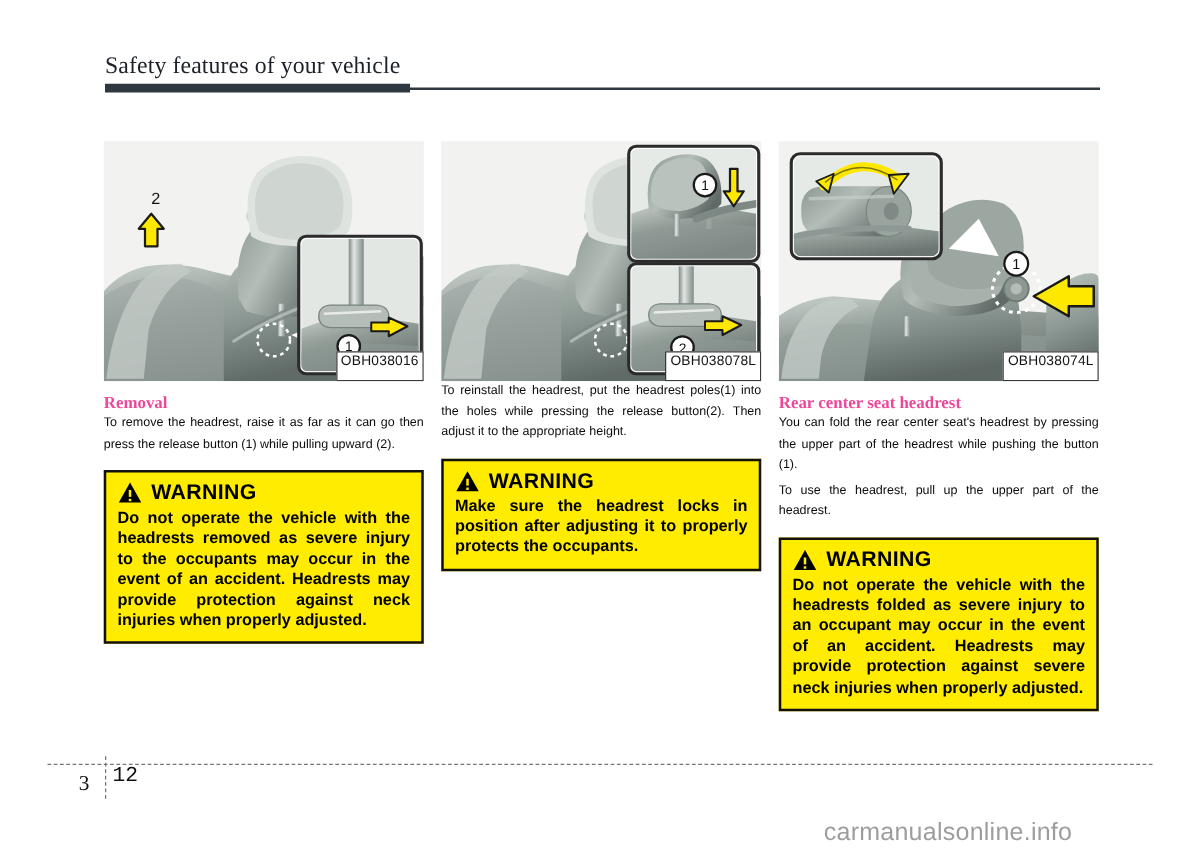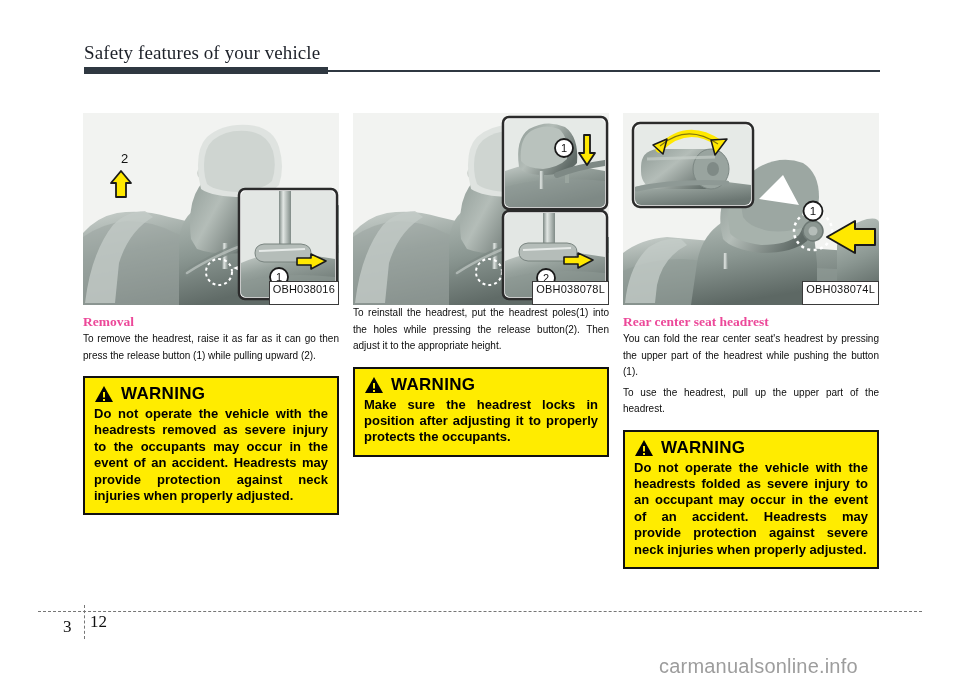--- a/index.html
+++ b/index.html
@@ -164,21 +164,21 @@
     height: 34px;
     border-left: 1px dashed #767676;
     position: absolute;
     left: 84px;
     top: 605px;
   }
   #footer-pagenum {
     position: absolute;
     left: 90px;
     top: 612px;
-    font-family: Liberation Serif, serif;
+    font-family: Liberation Mono, monospace;
     font-size: 17px;
     color: #111;
   }
   #watermark {
     position: absolute;
     left: 659px;
     top: 655px;
     font-family: "Liberation Sans", sans-serif;
     font-size: 20px;
     color: #9d9d9d;

